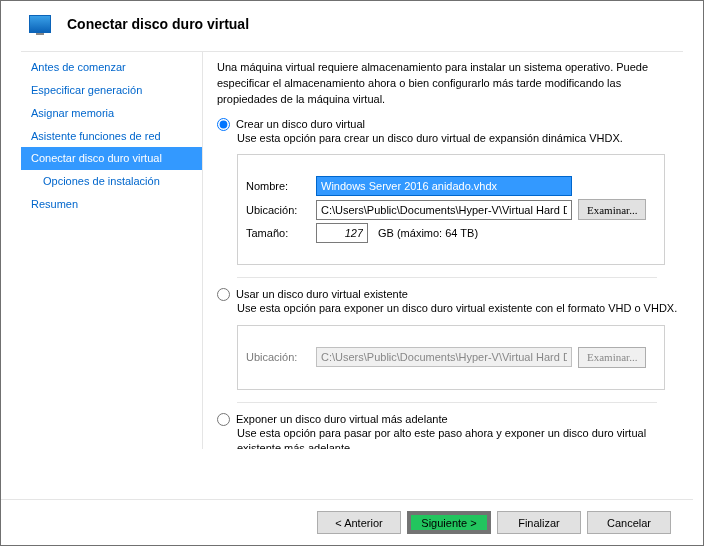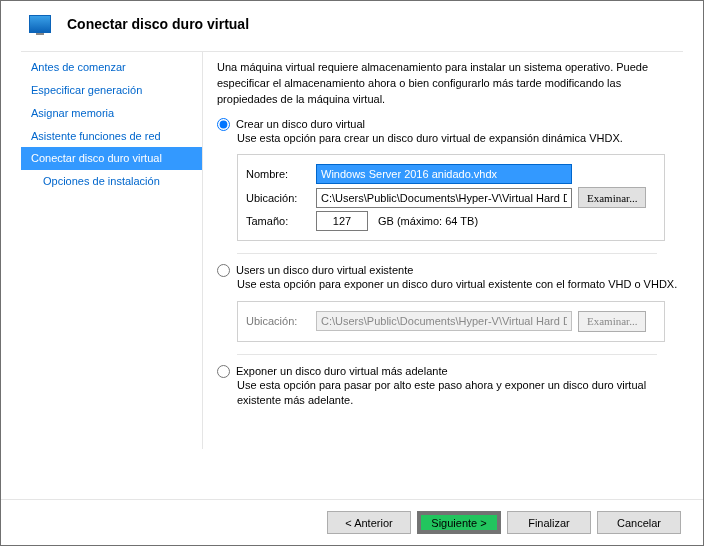--- a/index.html
+++ b/index.html
@@ -17,35 +17,35 @@
 .sidebar { width: 182px; flex: 0 0 182px; border-right: 1px solid #e5e5e5; border-top: 1px solid #e5e5e5; padding-top: 4px; }
 .sidebar-item { padding: 4px 8px 4px 10px; color: #0066cc; cursor: pointer; line-height: 1.35; }
 .sidebar-item.active { background: #3399ff; color: #fff; }
 .sidebar-item.indent { padding-left: 22px; }
 .content { flex: 1; border-top: 1px solid #e5e5e5; padding: 8px 0 0 14px; overflow: hidden; }
 .intro { line-height: 1.45; margin-bottom: 10px; }
 .option { margin-bottom: 12px; }
 .option-head { display: flex; align-items: flex-start; gap: 6px; }
 .option-head input[type=radio] { margin: 0; }
 .option-desc { margin-left: 20px; line-height: 1.4; }
-.fieldset { border: 1px solid #d0d0d0; margin: 8px 0 0 20px; padding: 6px 8px; width: 428px; }
+.fieldset { border: 1px solid #d0d0d0; margin: 8px 0 0 20px; padding: 18px 8px; width: 428px; }
 .field-row { display: flex; align-items: center; gap: 6px; margin: 3px 0; }
 .field-label { width: 64px; text-align: left; }
 .field-label.disabled { color: #7a7a7a; }
 .text-input { height: 20px; border: 1px solid #7a7a7a; padding: 0 4px; font-size: 11px; font-family: inherit; }
 .text-input.name { width: 256px; }
 .text-input.loc { width: 256px; }
-.text-input.size { width: 52px; text-align: center; }
+.text-input.size { width: 52px; text-align: right; font-style: italic; }
 .text-input.selected { background: #3399ff; color: #fff; border: 1px solid #0066cc; }
 .text-input[disabled] { background: #f0f0f0; color: #888; border-color: #c0c0c0; }
 .browse-btn { height: 21px; padding: 0 8px; border: 1px solid #adadad; background: #e1e1e1; font-size: 11px; cursor: pointer; font-family: Liberation Serif, serif; }
 .browse-btn[disabled] { color: #888; background: #f0f0f0; cursor: default; }
 .size-suffix { margin-left: 4px; }
 .divider { border: none; border-top: 1px solid #e5e5e5; margin: 10px 0 10px 20px; width: 420px; }
-.footer { position: absolute; bottom: 0; left: 0; right: 0; border-top: 1px solid #e5e5e5; height: 46px; display: flex; align-items: center; justify-content: flex-end; gap: 6px; padding: 0 22px; }
+.footer { position: absolute; bottom: 0; left: 0; right: 10px; border-top: 1px solid #e5e5e5; height: 46px; display: flex; align-items: center; justify-content: flex-end; gap: 6px; padding: 0 22px; }
 .footer-btn { min-width: 84px; height: 23px; border: 1px solid #adadad; background: #e1e1e1; font-size: 11px; cursor: pointer; font-family: inherit; padding: 0 10px; }
 .footer-btn.default { border: 4px solid #737373; background: #22c55e; }
 </style>
 </head>
 <body>
 
 <div class="window">
 
 
   <div class="header">
@@ -54,20 +54,21 @@
   </div>
 
   <div class="body">
     <div class="sidebar">
       <div class="sidebar-item">Antes de comenzar</div>
       <div class="sidebar-item">Especificar generación</div>
       <div class="sidebar-item">Asignar memoria</div>
       <div class="sidebar-item">Asistente funciones de red</div>
       <div class="sidebar-item active">Conectar disco duro virtual</div>
       <div class="sidebar-item indent">Opciones de instalación</div>
+      <div class="sidebar-item">Resumen</div>
     </div>
 
     <div class="content">
       <div class="intro">Una máquina virtual requiere almacenamiento para instalar un sistema operativo. Puede especificar el almacenamiento ahora o bien configurarlo más tarde modificando las propiedades de la máquina virtual.</div>
 
       <div class="option">
         <div class="option-head">
           <input type="radio" name="vhd" checked="" style="">
           <label>Crear un disco duro virtual</label>
         </div>
@@ -88,21 +89,21 @@
             <span class="size-suffix">GB (máximo: 64 TB)</span>
           </div>
         </div>
       </div>
 
       <hr class="divider">
 
       <div class="option">
         <div class="option-head">
           <input type="radio" name="vhd" style="">
-          <label>Users un disco duro virtual existente</label>
+          <label>Usar un disco duro virtual existente</label>
         </div>
         <div class="option-desc">Use esta opción para exponer un disco duro virtual existente con el formato VHD o VHDX.</div>
         <div class="fieldset">
           <div class="field-row">
             <span class="field-label disabled">Ubicación:</span>
             <input class="text-input loc" disabled="" value="C:\Users\Public\Documents\Hyper-V\Virtual Hard Disks\" style="">
             <button class="browse-btn" disabled="">Examinar...</button>
           </div>
         </div>
       </div>

